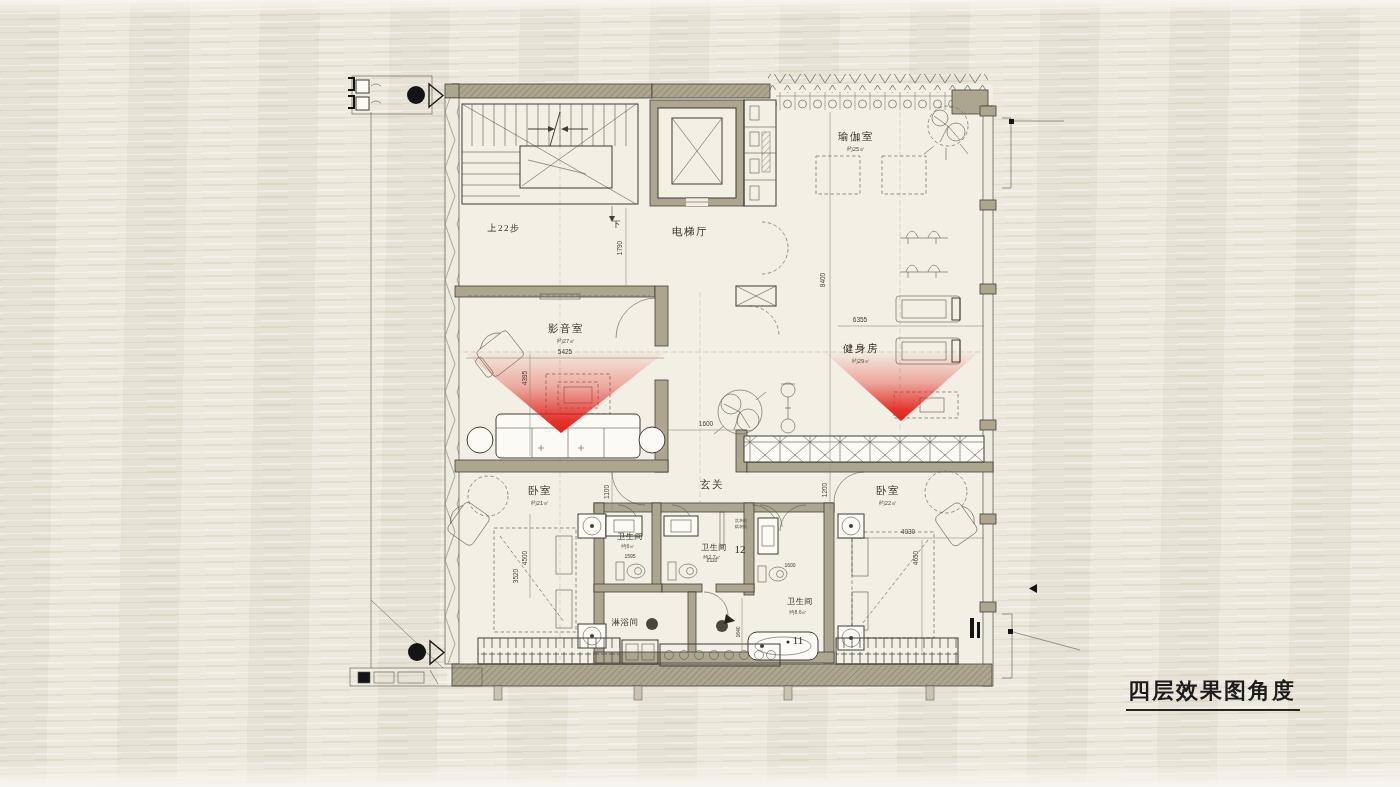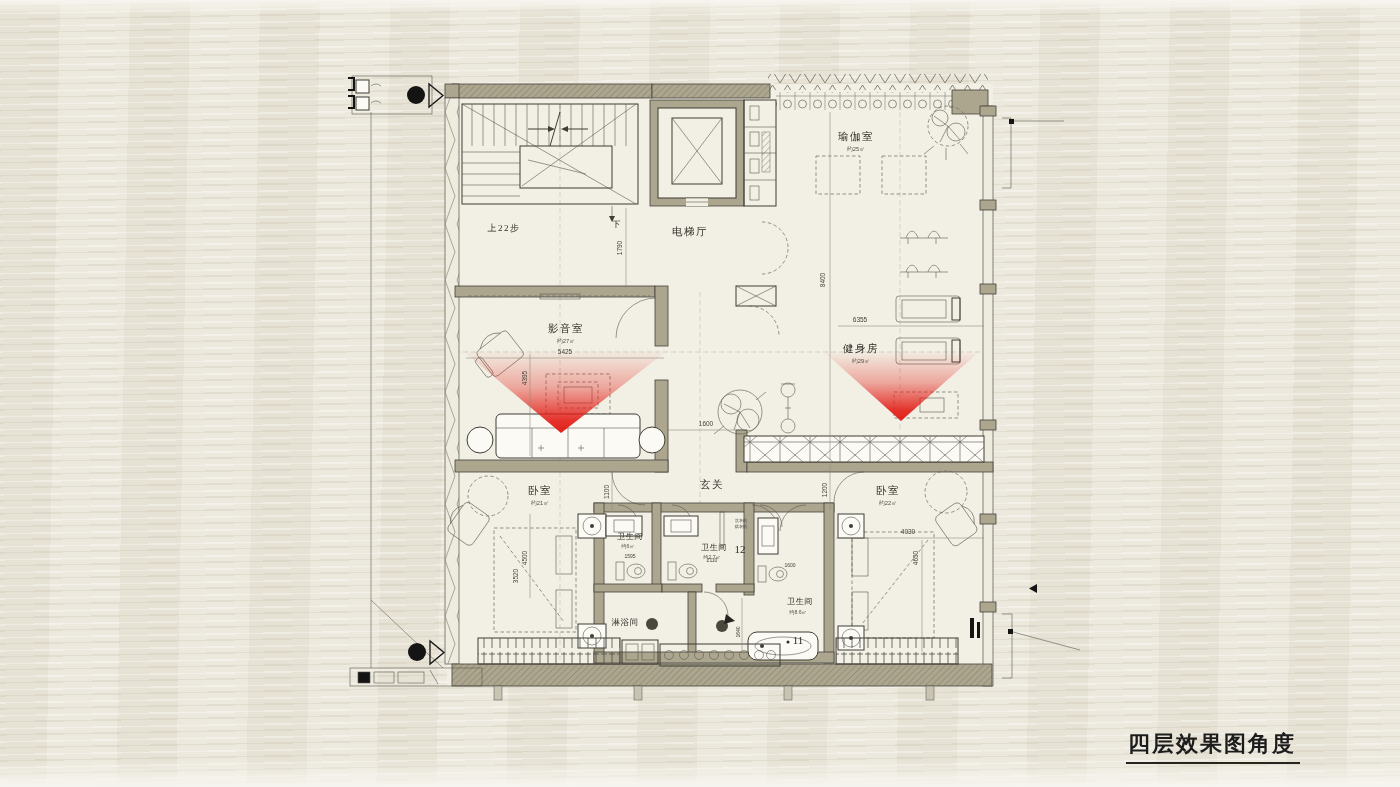--- a/index.html
+++ b/index.html
@@ -22,21 +22,21 @@
   .ax{stroke:#8d897a;fill:none;stroke-width:.5;stroke-dasharray:5 3;opacity:.55;}
   .dimline{stroke:#8a877a;stroke-width:.55;fill:none;}
   .dim{font-family:"Liberation Sans",sans-serif;font-size:6.5px;fill:#45433c;text-anchor:middle;}
   .dimS{font-size:5px;}
   .lbl{font-family:"Liberation Serif",serif;font-size:10.5px;fill:#2e2c26;text-anchor:middle;letter-spacing:1.5px;}
   .lblS{font-size:8px;letter-spacing:.5px;}
   .area{font-family:"Liberation Sans",sans-serif;font-size:5.8px;fill:#55524a;text-anchor:middle;letter-spacing:0;}
   .tiny{font-family:"Liberation Sans",sans-serif;font-size:4.2px;fill:#45433c;text-anchor:middle;}
   .num{font-family:"Liberation Serif",serif;font-size:11px;fill:#2e2c26;text-anchor:middle;}
   .blk{fill:#141414;}
-  #plan-title{position:absolute;left:1126px;top:729px;
+  #plan-title{position:absolute;left:1126px;top:676px;
     font-family:Liberation Serif, serif;font-size:22px;font-weight:bold;
     color:var(--title,#1c1c1c);letter-spacing:2px;
     border-bottom:2.5px solid #26241f;padding:0 4px 3px 2px;}
 </style>
 </head>
 <body>
 
 <div id="stage">
 <svg width="1400" height="787" viewBox="0 0 1400 787">
   <defs>

